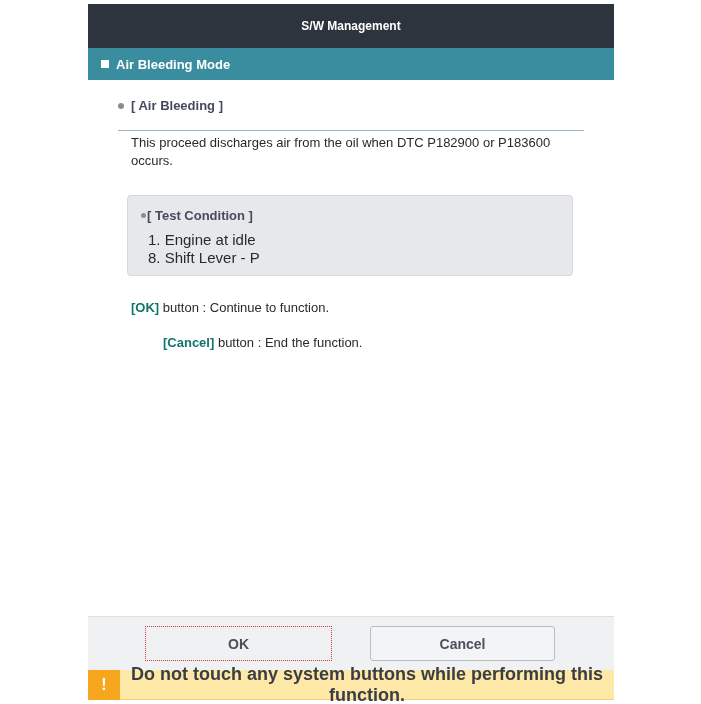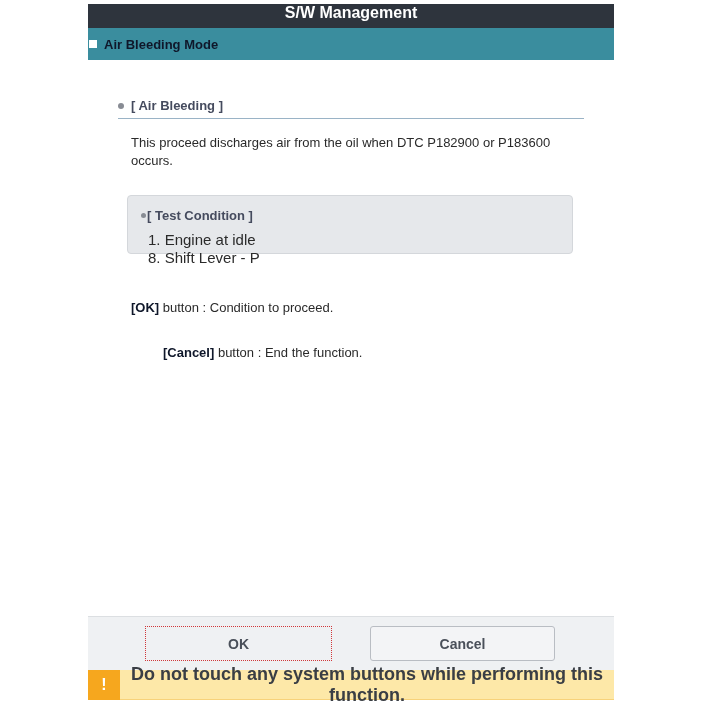--- a/index.html
+++ b/index.html
@@ -13,37 +13,38 @@
     }
     .window {
       position: absolute;
       left: 88px;
       top: 4px;
       width: 526px;
       height: 696px;
       background: #ffffff;
     }
     .titlebar {
-      height: 24px;
+      height: 44px;
       background: #2e343d;
       color: #ffffff;
       font-weight: bold;
-      font-size: 16px;
-      display: flex;
+      font-size: 12px;
+      display: flex;
+      align-items: center;
       justify-content: center;
     }
     .modebar {
       height: 32px;
       background: #3a8d9e;
-      color: #0f172a;
-      font-weight: bold;
-      font-size: 13px;
-      display: flex;
-      align-items: center;
-      padding-left: 1px;
+      color: #ffffff;
+      font-weight: bold;
+      font-size: 13px;
+      display: flex;
+      align-items: center;
+      padding-left: 13px;
     }
     .modebar .sq {
       width: 8px;
       height: 8px;
       background: #ffffff;
       margin-right: 7px;
     }
     .content {
       position: absolute;
       left: 0;
@@ -53,21 +54,21 @@
     .section-title {
       position: absolute;
       left: 30px;
       top: 30px;
       width: 466px;
       font-size: 13px;
       font-weight: bold;
       color: #454b5e;
       display: flex;
       align-items: center;
-      padding-bottom: 5px;
+      padding-bottom: 17px;
       border-bottom: 1px solid #9ab3c6;
     }
     .dot {
       display: inline-block;
       width: 6px;
       height: 6px;
       border-radius: 50%;
       background: #888c94;
       margin-right: 7px;
     }
@@ -78,21 +79,21 @@
       width: 460px;
       font-size: 13px;
       line-height: 18px;
       color: #2a2a2a;
     }
     .cond-box {
       position: absolute;
       left: 39px;
       top: 127px;
       width: 446px;
-      height: 59px;
+      height: 81px;
       background: #e6e8eb;
       border: 1px solid #d4d7db;
       border-radius: 4px;
       box-sizing: border-box;
     }
     .cond-title {
       position: absolute;
       left: 13px;
       top: 12px;
       font-size: 13px;
@@ -110,21 +111,21 @@
       line-height: 18px;
       color: #2a2a2a;
     }
     .hint {
       position: absolute;
       left: 43px;
       font-size: 13px;
       color: #2a2a2a;
     }
     .hint .key {
-      color: #0f172a;
+      color: #0f766e;
       font-weight: bold;
     }
     .footer {
       position: absolute;
       left: 0;
       top: 612px;
       width: 526px;
       height: 54px;
       background: #eff1f3;
       border-top: 1px solid #dcdfe2;
@@ -211,23 +212,23 @@
         <span class="dot"></span>
         <span>[ Test Condition ]</span>
       </div>
       <div class="cond-list">
         <div>1. Engine at idle</div>
         <div>8. Shift Lever - P</div>
       </div>
     </div>
 
     <div class="hint" style="top:232px;">
-      <span class="key">[OK]</span><span> button : Condition to proceed.</span>
-    </div>
-    <div class="hint" style="top:277px;padding-left:32px;">
+      <span class="key">[OK]</span><span> button : Continue to function.</span>
+    </div>
+    <div class="hint" style="top:267px;padding-left:32px;">
       <span class="key">[Cancel]</span><span> button : End the function.</span>
     </div>
   </div>
 
   <div class="footer">
     <div class="btn btn-ok">OK</div>
     <div class="btn btn-cancel">Cancel</div>
   </div>
 
   <div class="warning">

